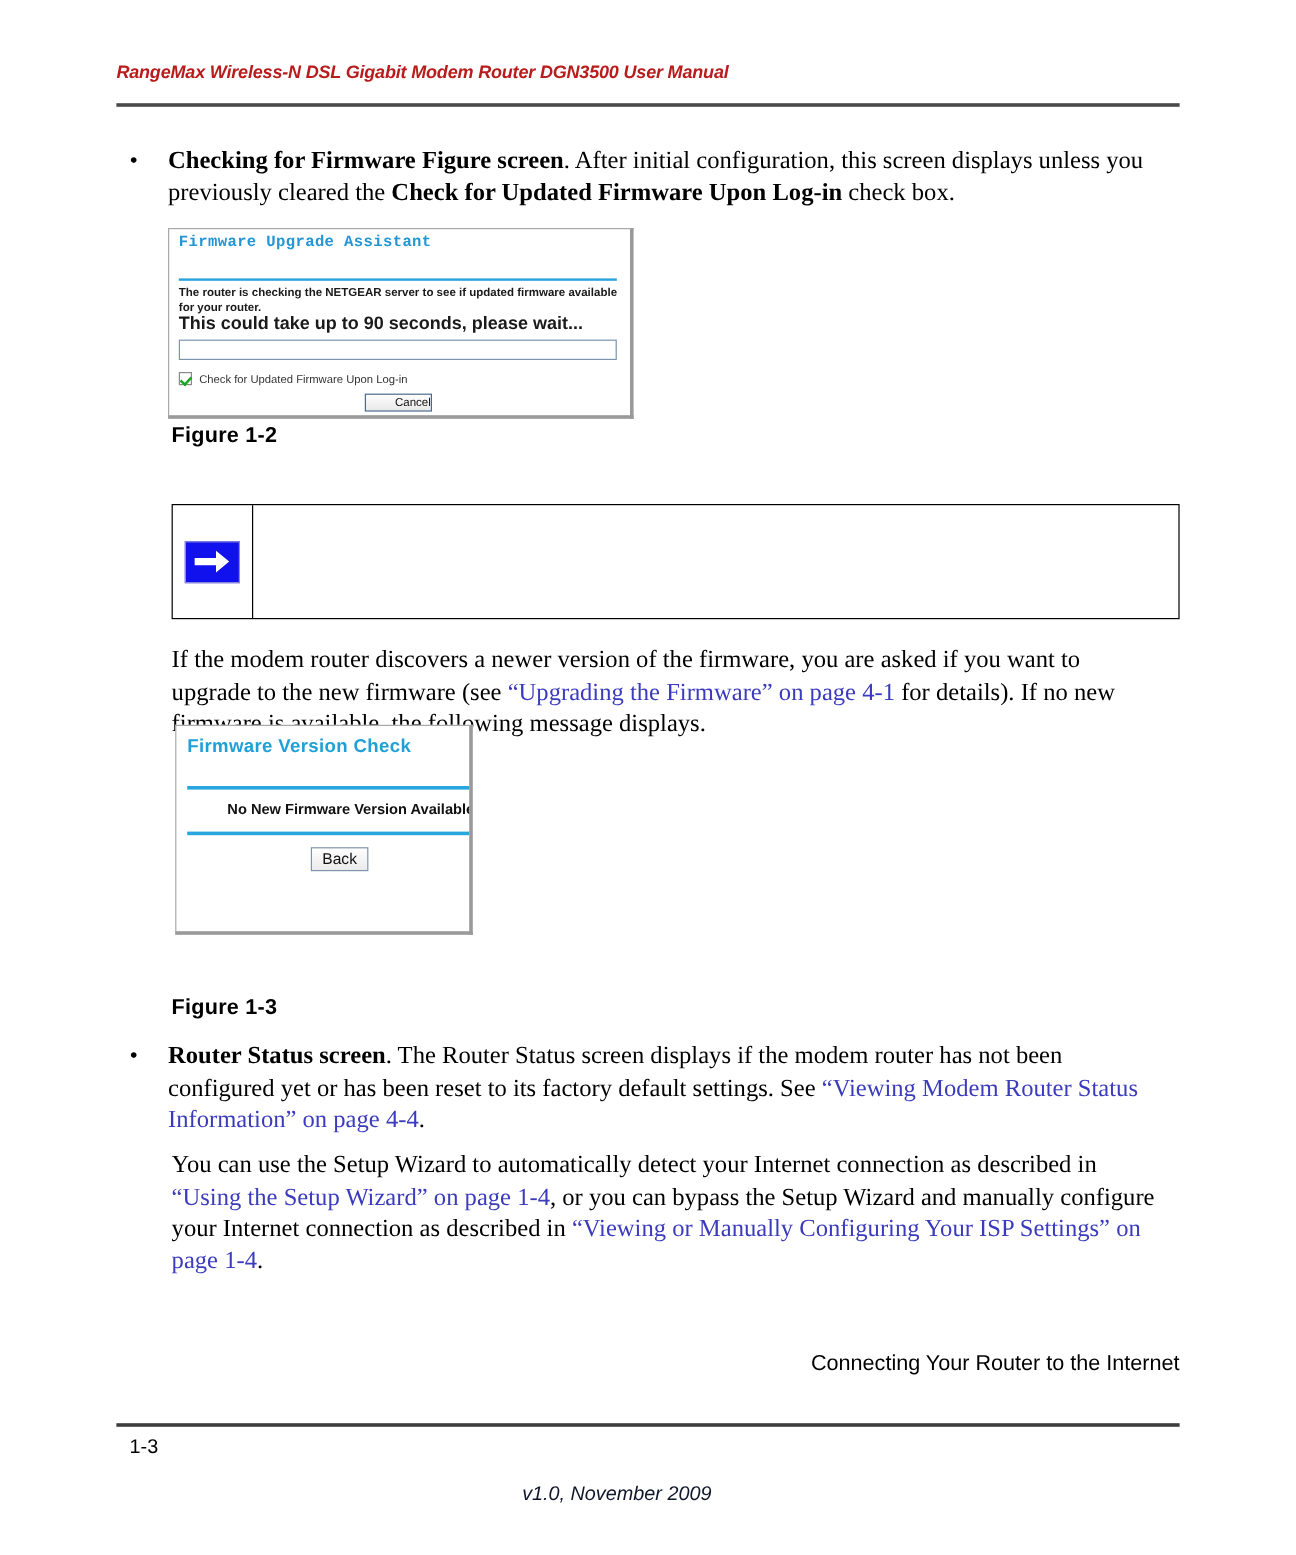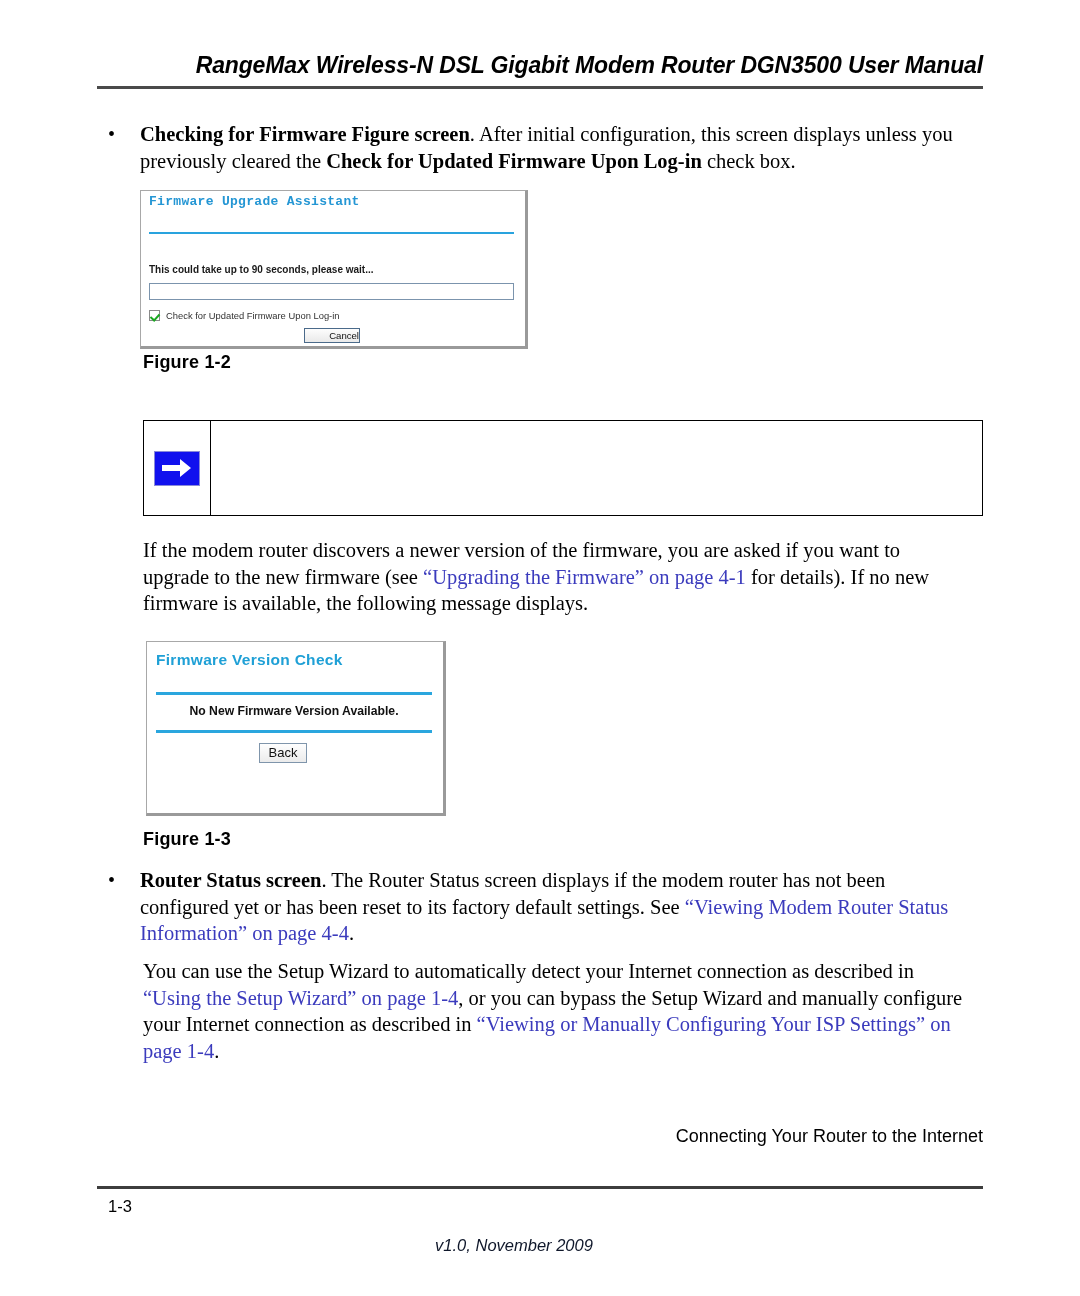--- a/index.html
+++ b/index.html
@@ -20,25 +20,24 @@
   .page-header {
     position: absolute;
     left: 97px;
     top: 52px;
     width: 886px;
   }
   .header-title {
     font-family: "Liberation Sans", "DejaVu Sans", sans-serif;
     font-weight: bold;
     font-style: italic;
-    font-size: 23px;
+    font-size: 15px;
     letter-spacing: -0.15px;
-    color: #000000;
+    color: #b91c1c;
     white-space: nowrap;
-    text-align: right;
   }
   .header-rule {
     position: absolute;
     left: 97px;
     top: 86px;
     width: 886px;
     height: 3px;
     background: #4a4a4a;
   }
 
@@ -109,21 +108,21 @@
     font-size: 9.6px;
     font-weight: bold;
     line-height: 12px;
     color: #1a1a1a;
   }
   .fig1-msg2 {
     position: absolute;
     left: 8px;
     top: 73px;
     width: 372px;
-    font-size: 10px;
+    font-size: 15px;
     font-weight: bold;
     line-height: 12px;
     color: #1a1a1a;
   }
   .fig1-progress {
     position: absolute;
     left: 8px;
     top: 92px;
     width: 365px;
     height: 17px;
@@ -225,22 +224,22 @@
     flex: 1 1 auto;
     padding: 16px 14px 0 16px;
     box-sizing: border-box;
   }
   .note-text-cell .para { line-height: 27px; font-size: 20.5px; }
 
   
   .fig2 {
     position: absolute;
     left: 146px;
-    top: 641px;
-    width: 300px;
+    top: 604px;
+    width: 248px;
     height: 175px;
     background: #ffffff;
     border: 1px solid #a8a8a8;
     border-right: 3px solid #9a9a9a;
     border-bottom: 3px solid #9a9a9a;
     box-sizing: border-box;
     font-family: "Liberation Sans", "DejaVu Sans", sans-serif;
     overflow: hidden;
   }
   .fig2-title {
@@ -341,20 +340,21 @@
 <div class="header-rule"></div>
 
 <div class="bullet-row" style="left:104px; top:121px; width:875px;">
   <span class="bullet-dot">•</span>
   <span class="bullet-text para" style="padding-right:10px;"><span class="bold">Checking for Firmware Figure screen</span><span>. After initial configuration, this screen displays unless you previously cleared the </span><span class="bold">Check for Updated Firmware Upon Log-in</span><span> check box.</span></span>
 </div>
 
 <div class="fig1">
   <div class="fig1-title">Firmware Upgrade Assistant</div>
   <div class="fig1-rule"></div>
+  <div class="fig1-msg1">The router is checking the NETGEAR server to see if updated firmware available for your router.</div>
   <div class="fig1-msg2">This could take up to 90 seconds, please wait...</div>
   <div class="fig1-progress"></div>
   <div class="fig1-checkrow">
     <span class="cb"></span>
     <span class="fig1-checklabel">Check for Updated Firmware Upon Log-in</span>
   </div>
   <button class="fig1-cancel">Cancel</button>
 </div>
 
 <div class="fig-caption" style="left:143px; top:352px;">Figure 1-2</div>

